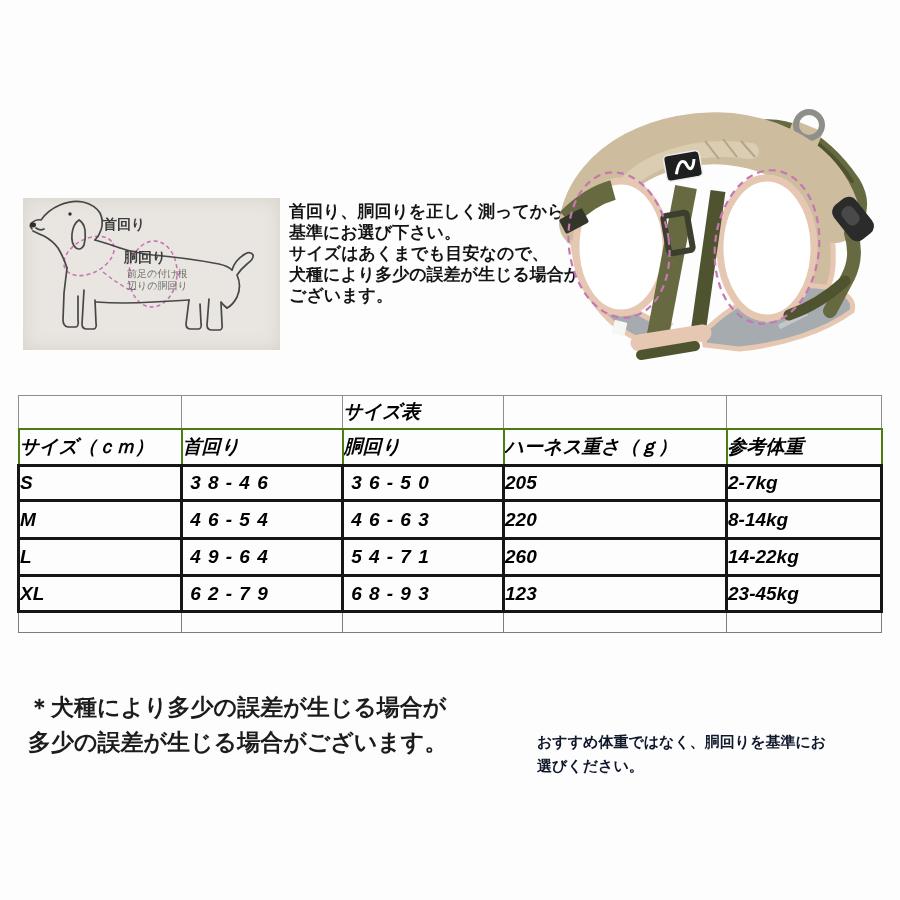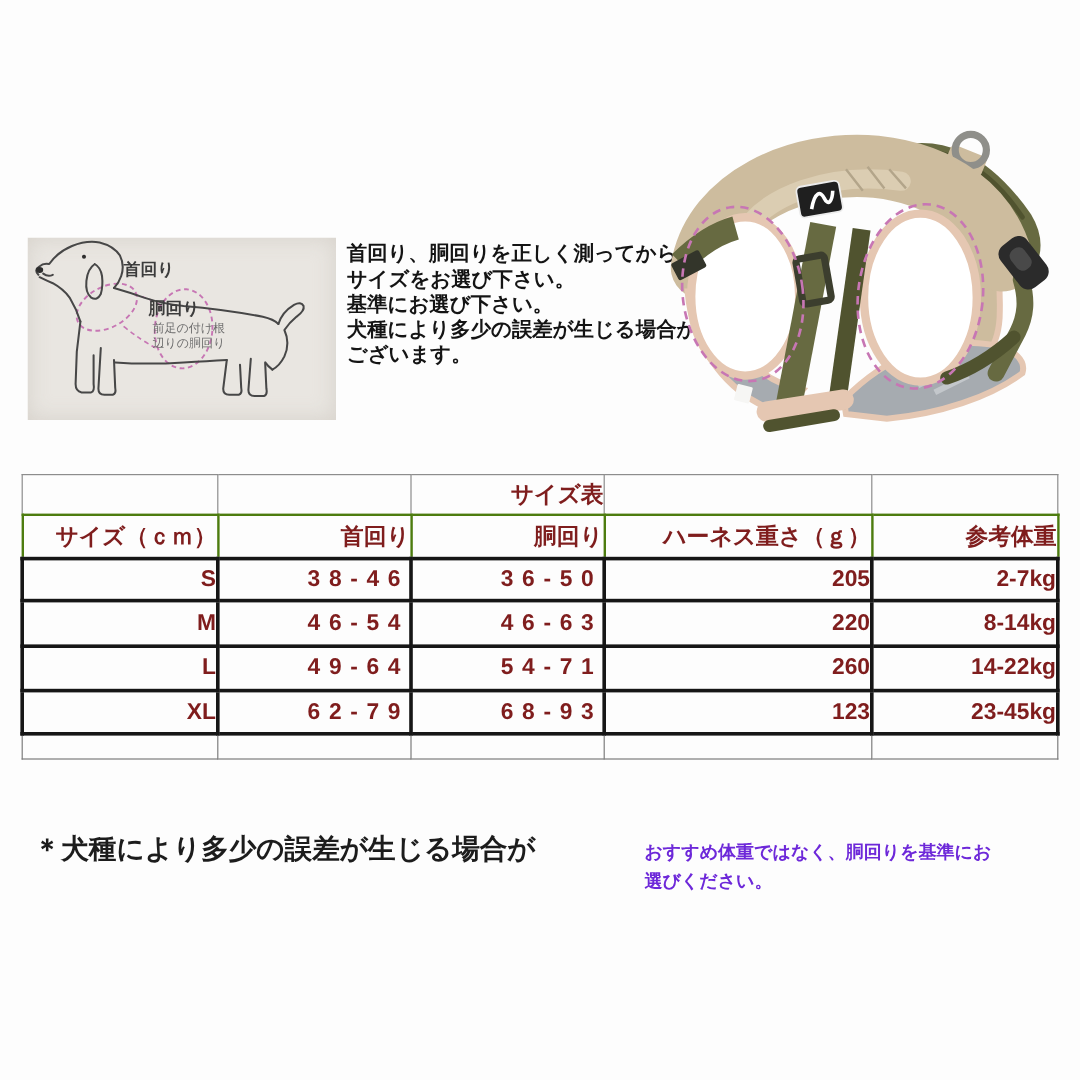--- a/index.html
+++ b/index.html
@@ -22,42 +22,42 @@
   .instructions{position:absolute;left:289px;top:201px;width:262px;
                 font-family:"Liberation Serif",serif;font-weight:700;
                 font-size:17px;line-height:21px;color:#141414;}
   .instructions div{white-space:nowrap;}
 
   
   .harness{position:absolute;left:555px;top:95px;width:345px;height:300px;}
 
   
   .size-table{position:absolute;left:17px;top:395px;width:863px;border-collapse:collapse;
-              table-layout:fixed;text-align:right;color:#7f1d1d;}
+              table-layout:fixed;text-align:left;color:#000000;font-style:italic;}
   .size-table td,.size-table th{padding:0;vertical-align:middle;overflow:hidden;}
   .caption-row td{border:1px solid #8d8d8d;border-bottom:none;height:32px;
                   font-size:19px;font-weight:700;}
   .header-row th{border:2px solid #4d7c0f;height:34px;font-size:19px;font-weight:700;}
   .data-row td{border:3px solid #161616;font-size:19px;font-weight:700;}
   .data-row.rS td{height:32px;}
   .data-row.rM td{height:35px;}
   .data-row.rL td{height:34px;}
   .data-row.rXL td{height:33px;}
   .footer-row td{border:1px solid #7d7d7d;border-top:none;height:19px;}
   .cell-range{font-size:23px;letter-spacing:.38em;text-indent:.38em;}
   .cell-grams{font-size:19px;}
   .cell-kg{font-size:19px;}
 
   
   .footnote-left{position:absolute;left:28px;top:690px;width:470px;
                  font-family:"Liberation Serif",serif;font-weight:700;
                  font-size:23px;line-height:35px;color:#1c1c1c;}
-  .footnote-right{position:absolute;left:537px;top:699px;width:352px;
+  .footnote-right{position:absolute;left:537px;top:730px;width:352px;
                   font-family:"Liberation Serif",serif;font-weight:700;
-                  font-size:15px;line-height:24px;color:#6d28d9;}
+                  font-size:15px;line-height:24px;color:#0f172a;}
   .footnote-left div,.footnote-right div{white-space:nowrap;}
 </style>
 </head>
 <body>
 
 <div class="page">
 
   <div class="dog-diagram">
     <svg width="257" height="152" viewBox="0 0 257 152">
 
@@ -83,22 +83,22 @@
       <circle cx="47" cy="16" r="1.7" fill="#2e2e2e"></circle>
     </svg>
     <span class="diagram-label neck">首回り</span>
     <span class="diagram-label girth">胴回り</span>
     <span class="diagram-note n1">前足の付け根</span>
     <span class="diagram-note n2">辺りの胴回り</span>
   </div>
 
   <div class="instructions">
     <div>首回り、胴回りを正しく測ってから</div>
-    <div>サイズをお選び下さい。</div>
     <div>基準にお選び下さい。</div>
+    <div>サイズはあくまでも目安なので、</div>
     <div>犬種により多少の誤差が生じる場合が</div>
     <div>ございます。</div>
   </div>
 
   <div class="harness">
     <svg width="345" height="300" viewBox="0 0 345 300">
 
       <path d="M185,42 C225,26 262,44 294,90 C300,100 302,110 298,120" fill="none" stroke-width="24" stroke-linecap="round" stroke="#676a41"></path>
       <path d="M185,36 C226,21 266,40 297,86" fill="none" stroke-width="4" stroke-linecap="round" stroke="#50532f"></path>
 
@@ -204,19 +204,20 @@
       <td></td>
       <td></td>
       <td></td>
       <td></td>
     </tr>
   </tbody>
     </table>
 
   <div class="footnote-left">
     <div>＊犬種により多少の誤差が生じる場合が</div>
+    <div>多少の誤差が生じる場合がございます。</div>
   </div>
   <div class="footnote-right">
     <div>おすすめ体重ではなく、胴回りを基準にお</div>
     <div>選びください。</div>
   </div>
 
 </div>
 
 </body></html>

